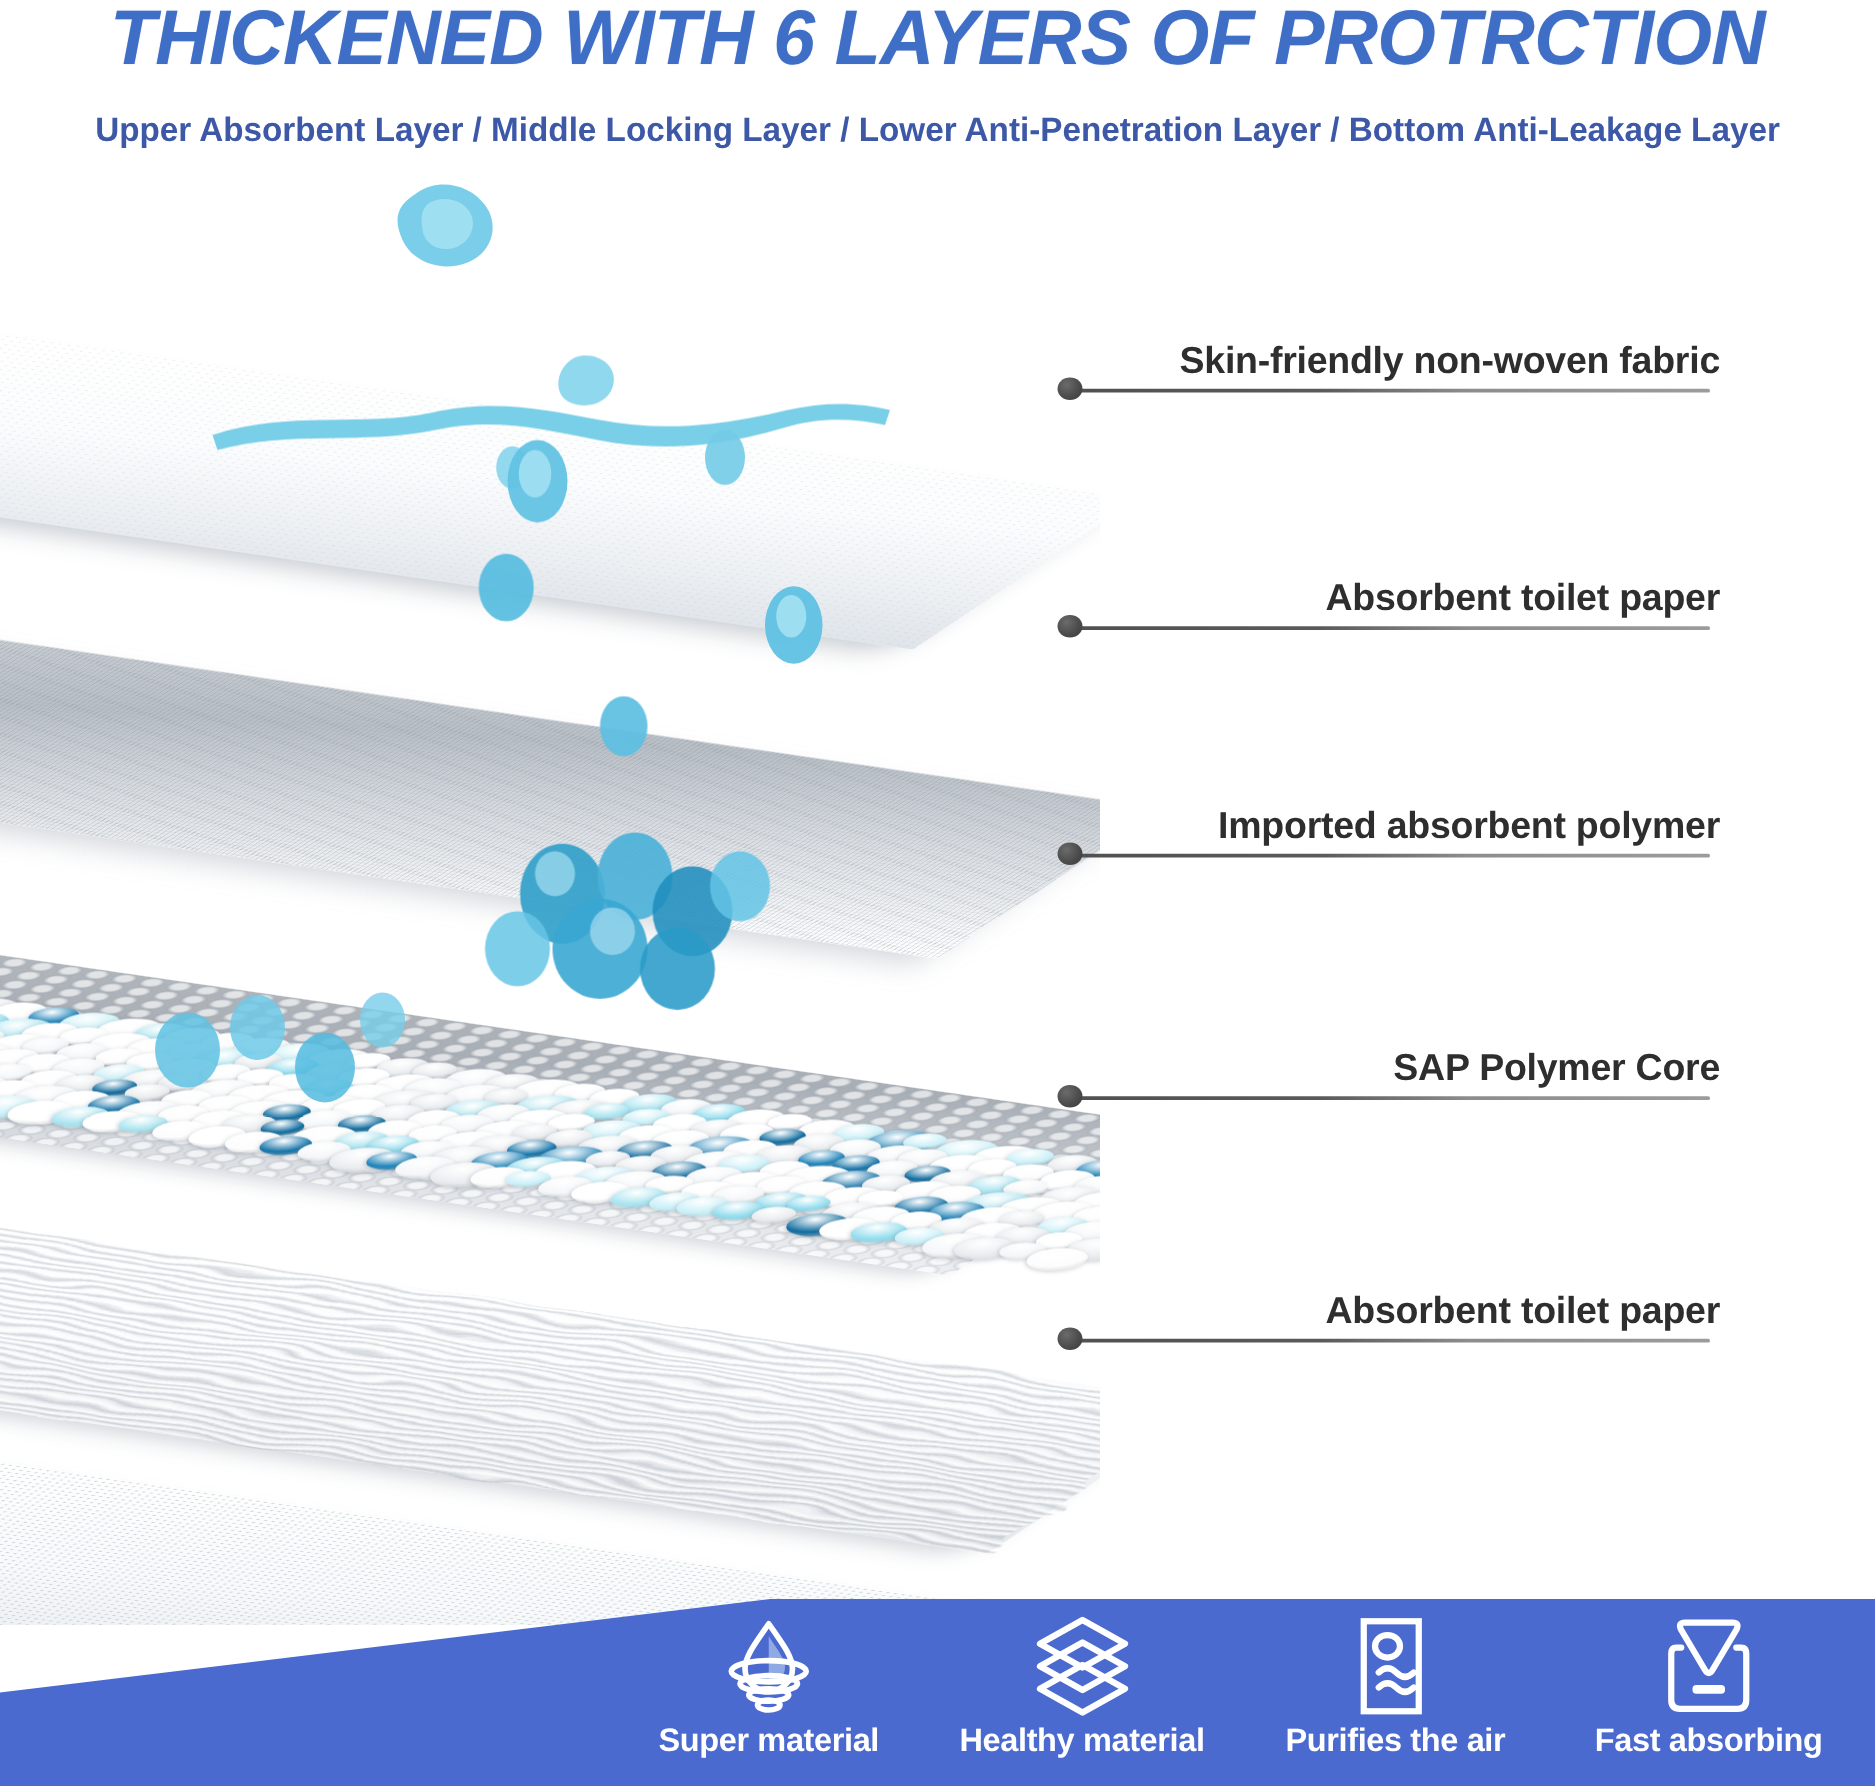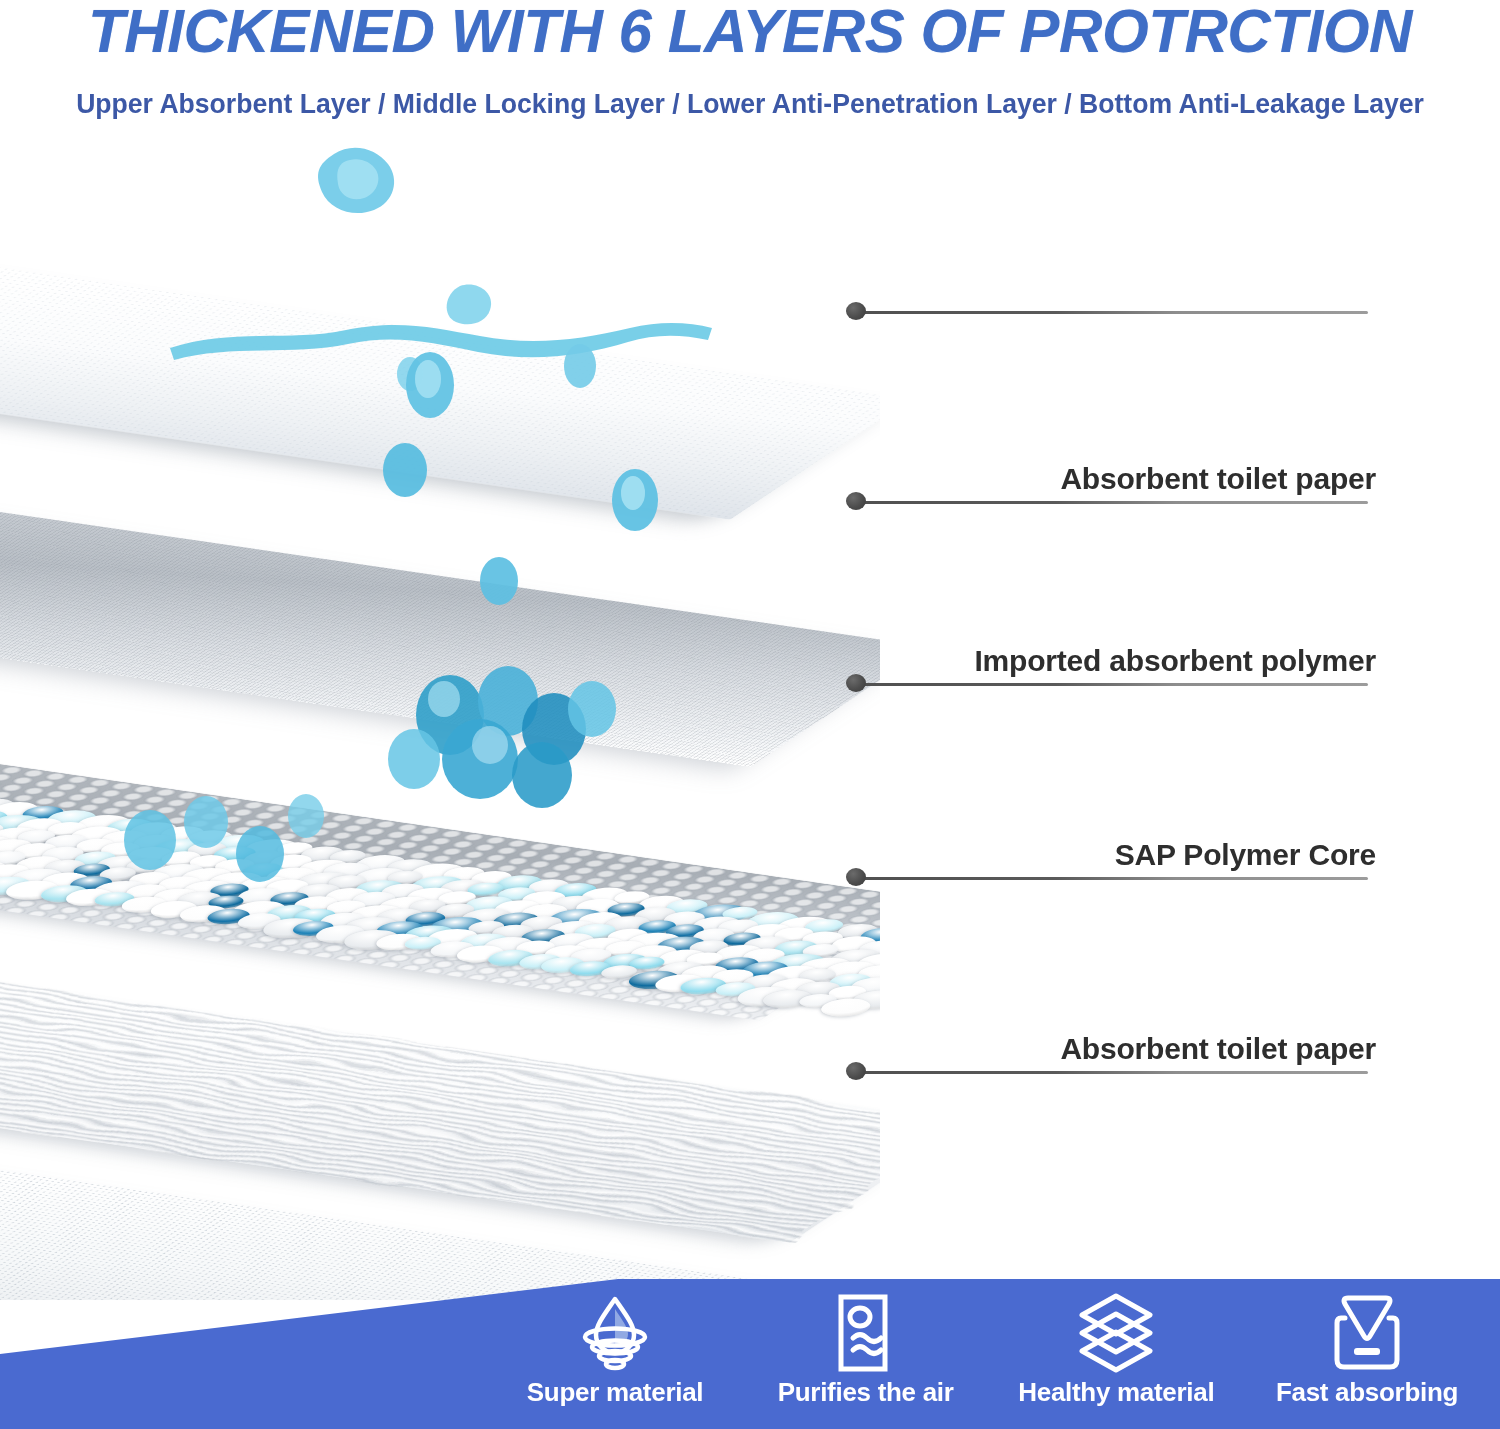--- a/index.html
+++ b/index.html
@@ -563,20 +563,21 @@
       <ellipse cx="96" cy="52" rx="22" ry="26" fill="#6ec9e7" opacity="0.85"></ellipse>
       <ellipse cx="150" cy="84" rx="24" ry="28" fill="#53bbdf" opacity="0.85"></ellipse>
       <ellipse cx="196" cy="46" rx="18" ry="22" fill="#77cde9" opacity="0.8"></ellipse>
     </svg>
 
   </div>
 
   <div class="callouts">
 
     <div class="callout" style="top:258px">
+      <div class="c-label">Skin-friendly non-woven fabric</div>
       <div class="c-line"></div>
       <div class="c-dot"></div>
     </div>
 
     <div class="callout" style="top:448px">
       <div class="c-label">Absorbent toilet paper</div>
       <div class="c-line"></div>
       <div class="c-dot"></div>
     </div>
 
@@ -614,39 +615,39 @@
             <ellipse cx="37" cy="54" rx="23" ry="6.5" fill="none" stroke="#ffffff" stroke-width="4.5"></ellipse>
             <ellipse cx="37" cy="63" rx="16" ry="5" fill="none" stroke="#ffffff" stroke-width="4.5"></ellipse>
             <ellipse cx="37" cy="71" rx="9" ry="4" fill="none" stroke="#ffffff" stroke-width="4.5"></ellipse>
           </svg>
         </div>
         <div class="f-label">Super material</div>
       </div>
 
       <div class="feature">
         <div class="f-icon">
+          <svg width="80" height="82" viewBox="0 0 80 82">
+            <path d="M40 4 L74 23 L40 42 L6 23 Z" fill="none" stroke="#ffffff" stroke-width="5" stroke-linejoin="round"></path>
+            <path d="M40 22 L74 41 L40 60 L6 41 Z" fill="none" stroke="#ffffff" stroke-width="5" stroke-linejoin="round"></path>
+            <path d="M40 40 L74 59 L40 78 L6 59 Z" fill="none" stroke="#ffffff" stroke-width="5" stroke-linejoin="round"></path>
+          </svg>
+        </div>
+        <div class="f-label">Healthy material</div>
+      </div>
+
+      <div class="feature">
+        <div class="f-icon">
           <svg width="66" height="82" viewBox="0 0 66 82">
             <rect x="8" y="5" width="44" height="72" fill="none" stroke="#ffffff" stroke-width="5"></rect>
             <ellipse cx="27" cy="25" rx="10" ry="9" fill="none" stroke="#ffffff" stroke-width="5"></ellipse>
             <path d="M20 46 q7 -7 14 0 q7 7 14 0" fill="none" stroke="#ffffff" stroke-width="5" stroke-linecap="round"></path>
             <path d="M20 58 q7 -7 14 0 q7 7 14 0" fill="none" stroke="#ffffff" stroke-width="5" stroke-linecap="round"></path>
           </svg>
         </div>
         <div class="f-label">Purifies the air</div>
-      </div>
-
-      <div class="feature">
-        <div class="f-icon">
-          <svg width="80" height="82" viewBox="0 0 80 82">
-            <path d="M40 4 L74 23 L40 42 L6 23 Z" fill="none" stroke="#ffffff" stroke-width="5" stroke-linejoin="round"></path>
-            <path d="M40 22 L74 41 L40 60 L6 41 Z" fill="none" stroke="#ffffff" stroke-width="5" stroke-linejoin="round"></path>
-            <path d="M40 40 L74 59 L40 78 L6 59 Z" fill="none" stroke="#ffffff" stroke-width="5" stroke-linejoin="round"></path>
-          </svg>
-        </div>
-        <div class="f-label">Healthy material</div>
       </div>
 
       <div class="feature">
         <div class="f-icon">
           <svg width="70" height="82" viewBox="0 0 70 82">
             <path d="M16 6 L54 6 Q60 6 57 12 L38 44 Q35 49 32 44 L13 12 Q10 6 16 6 Z" fill="none" stroke="#ffffff" stroke-width="5" stroke-linejoin="round"></path>
             <path d="M13 26 L9 26 Q5 26 5 31 L5 68 Q5 75 12 75 L58 75 Q65 75 65 68 L65 31 Q65 26 61 26 L57 26" fill="none" stroke="#ffffff" stroke-width="5" stroke-linecap="round" stroke-linejoin="round"></path>
             <rect x="22" y="56" width="26" height="7" rx="3" fill="#ffffff"></rect>
           </svg>
         </div>

